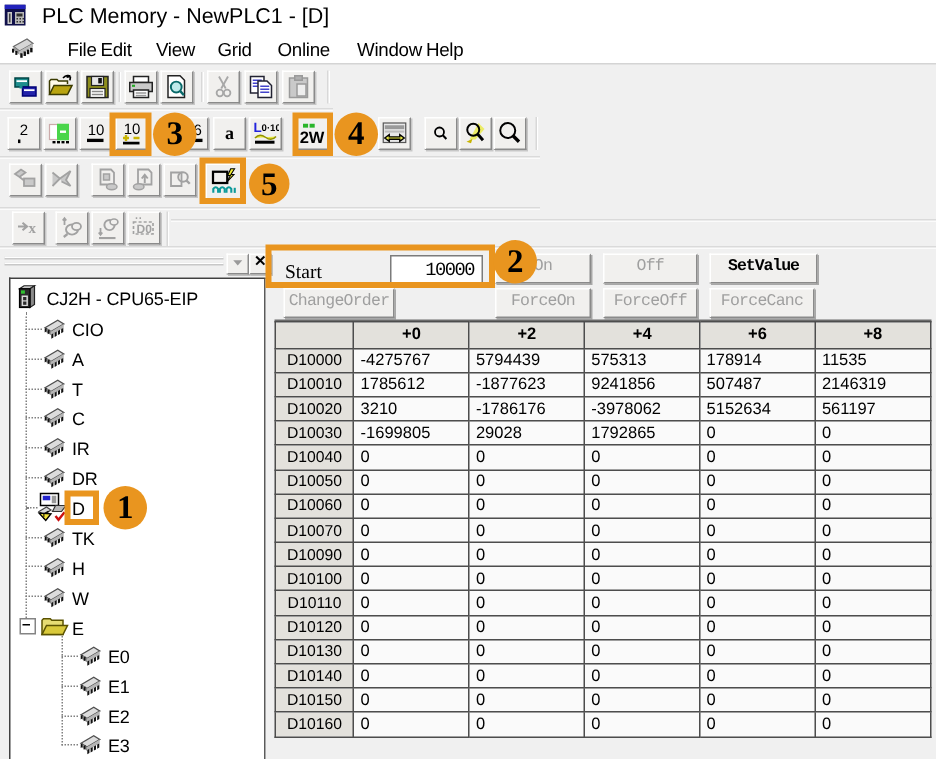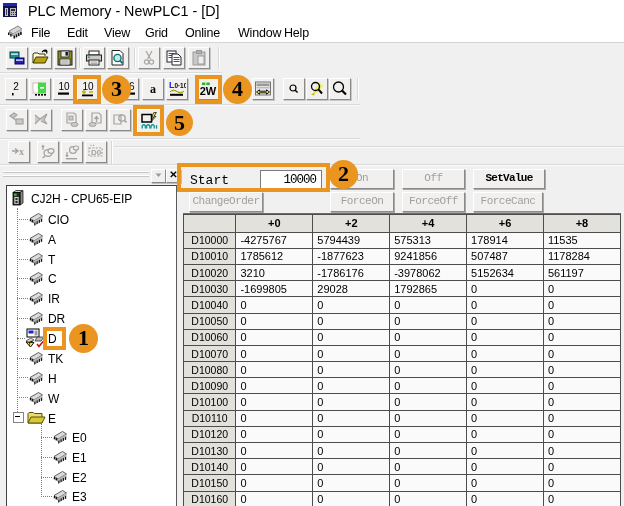--- a/index.html
+++ b/index.html
@@ -24,21 +24,21 @@
 .phbtn{position:absolute;width:13px;height:12px;background:#f1f0ee;
   border:1px solid;border-color:#ffffff #8a8a8a #8a8a8a #ffffff;box-shadow:1px 1px 0 #c0c0c0;
   font-size:9px;text-align:center;line-height:11px;color:#000;}
 
 .cbtn{position:absolute;height:18px;background:#f1f0ee;
   border:1px solid;border-color:#ffffff #8a8a8a #8a8a8a #ffffff;
   box-shadow:1px 1px 0 #a8a8a8;
   font-family:"Liberation Mono",monospace;font-size:11px;letter-spacing:-0.5px;
   text-align:center;color:#9f9f9f;line-height:17px;}
 .cbtn.on{color:#000;font-weight:700;letter-spacing:-0.7px;}
-#startlbl{left:190px;top:173px;font-family:Liberation Mono, monospace;font-size:13px;letter-spacing:0px;color:#000;}
+#startlbl{left:190px;top:173px;font-family:Liberation Serif, serif;font-size:13px;letter-spacing:0px;color:#000;}
 #startbox{left:260px;top:170px;width:60px;height:17px;background:#ffffff;border:1px solid #7b7b7b;}
 #startval{left:260px;top:172.5px;width:56px;text-align:right;font-family:"Liberation Mono",monospace;font-size:12.5px;letter-spacing:-1px;color:#000;}
 
 #treepanel{left:6px;top:185px;width:169px;height:321px;background:#ffffff;
   border:1px solid #404040;border-right-color:#5a5a5a;}
 .trow{position:absolute;font-size:12px;letter-spacing:-0.1px;color:#000;}
 .dot-v{position:absolute;width:1px;border-left:1px dotted #808080;}
 .dot-h{position:absolute;height:1px;border-top:1px dotted #808080;}
 
 #grid{left:183px;top:214px;}
@@ -81,21 +81,21 @@
  <polygon points="7,9 16,4 16,6.5 7,11.5" fill="#bdbdbd"></polygon>
  <g fill="#111">
   <rect x="7.5" y="10.5" width="1.6" height="3"></rect>
         <rect x="9.7" y="9.3" width="1.6" height="3"></rect>
   <rect x="11.9" y="8.1" width="1.6" height="3"></rect>
         <rect x="14.1" y="6.9" width="1.6" height="3"></rect>
   <rect x="2" y="7.5" width="1.4" height="2.6"></rect>
         <rect x="4.2" y="9" width="1.4" height="2.6"></rect>
  </g>
 </svg>
-<div class="abs mitem" style="left:31px">File</div>
+<div class="abs mitem" style="left:45px">File</div>
 <div class="abs mitem" style="left:67px">Edit</div>
 <div class="abs mitem" style="left:104px">View</div>
 <div class="abs mitem" style="left:145px">Grid</div>
 <div class="abs mitem" style="left:185px">Online</div>
 <div class="abs mitem" style="left:238px">Window</div>
 <div class="abs mitem" style="left:284px">Help</div>
 <div class="abs" id="menuline"></div>
 
 <div class="tbtn" style="left:6px;top:47px">
  <svg width="18" height="18" viewBox="0 0 18 18">
@@ -509,21 +509,21 @@
             <td>575313</td>
             <td>178914</td>
             <td>11535</td>
           </tr>
 <tr>
             <td class="r">D10010</td>
             <td>1785612</td>
             <td>-1877623</td>
             <td>9241856</td>
             <td>507487</td>
-            <td>1178284</td>
+            <td>2146319</td>
           </tr>
 <tr>
             <td class="r">D10020</td>
             <td>3210</td>
             <td>-1786176</td>
             <td>-3978062</td>
             <td>5152634</td>
             <td>561197</td>
           </tr>
 <tr>
@@ -553,28 +553,20 @@
 <tr>
             <td class="r">D10060</td>
             <td>0</td>
             <td>0</td>
             <td>0</td>
             <td>0</td>
             <td>0</td>
           </tr>
 <tr>
             <td class="r">D10070</td>
-            <td>0</td>
-            <td>0</td>
-            <td>0</td>
-            <td>0</td>
-            <td>0</td>
-          </tr>
-<tr>
-            <td class="r">D10080</td>
             <td>0</td>
             <td>0</td>
             <td>0</td>
             <td>0</td>
             <td>0</td>
           </tr>
 <tr>
             <td class="r">D10090</td>
             <td>0</td>
             <td>0</td>

